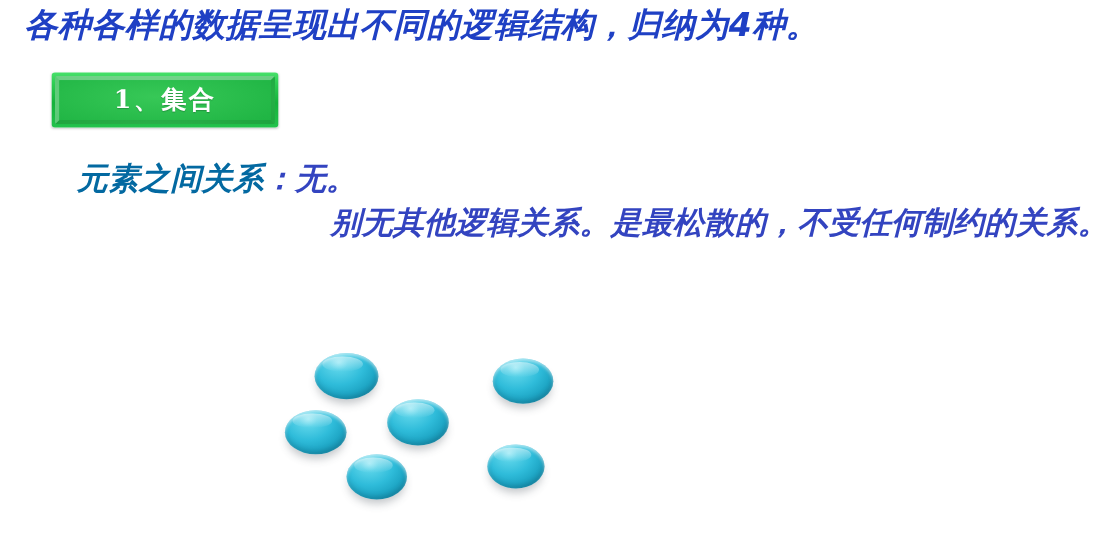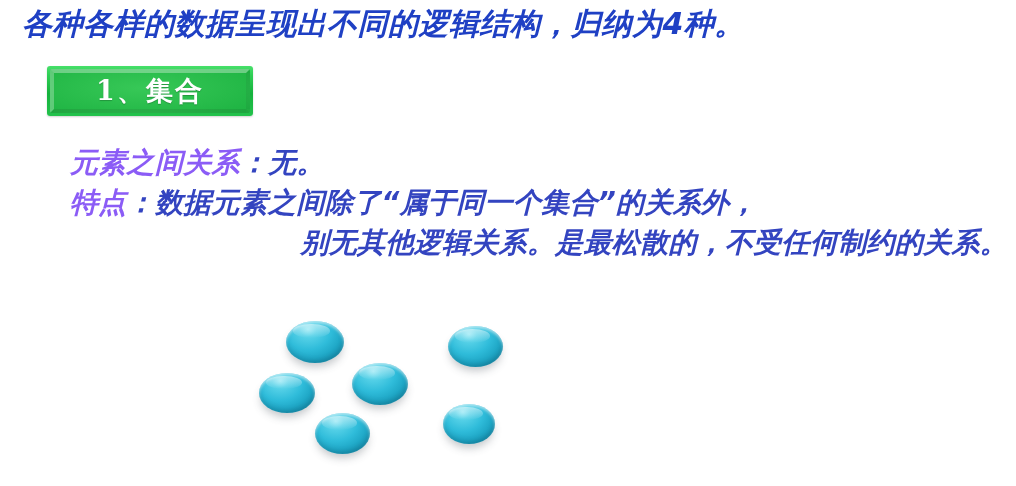--- a/index.html
+++ b/index.html
@@ -64,21 +64,21 @@
     border-right: 4px solid rgba(0,0,0,0.07);
     border-bottom: 4px solid rgba(0,0,0,0.10);
     background:
       radial-gradient(120% 160% at 46% 42%, #37c857 0%, #21b645 52%, #17a53a 100%);
     display: flex;
     align-items: center;
     justify-content: center;
   }
   .banner-label {
     font-family: "DejaVu Serif", "Liberation Serif", serif;
-    font-size: 27px;
+    font-size: 23px;
     line-height: 27px;
     font-weight: 700;
     color: #ffffff;
     letter-spacing: 2px;
     text-shadow: 0 1px 1px rgba(0,0,0,0.22);
     white-space: nowrap;
     transform: translateY(-1px);
   }
 
   
@@ -93,21 +93,21 @@
     font-style: italic;
     color: #3344C0;
     letter-spacing: 0.3px;
   }
   .para {
     margin: 0;
     white-space: nowrap;
   }
   .para.indent { text-indent: 62px; }
   .para.flush  { text-indent: 0; text-align: right; }
-  .hl-red { color: #8b5cf6; }
+  .hl-red { color: #0369a1; }
 
   
   .set-diagram {
     position: absolute;
     left: 0;
     top: 0;
     width: 1016px;
     height: 486px;
     pointer-events: none;
   }
@@ -149,23 +149,20 @@
   <div class="banner">
     <div class="banner-inner">
       <span class="banner-label">1、集合</span>
     </div>
   </div>
 
   <div class="body-text">
     <p class="para indent">
       <span class="hl-red">元素之间关系</span><span>：无。</span>
     </p>
-    <p class="para indent">
-      <span class="hl-red">特点</span><span>：数据元素之间除了“属于同一个集合”的关系外，</span>
-    </p>
     <p class="para flush">
       <span>别无其他逻辑关系。是最松散的，不受任何制约的关系。</span>
     </p>
   </div>
 
   <div class="set-diagram">
       <div class="node" style="left: 286px; top: 321px; width: 58px; height: 42px;"></div>
       <div class="node" style="left: 448px; top: 326px; width: 55px; height: 41px;"></div>
       <div class="node" style="left: 259px; top: 373px; width: 56px; height: 40px;"></div>
       <div class="node" style="left: 352px; top: 363px; width: 56px; height: 42px;"></div>

